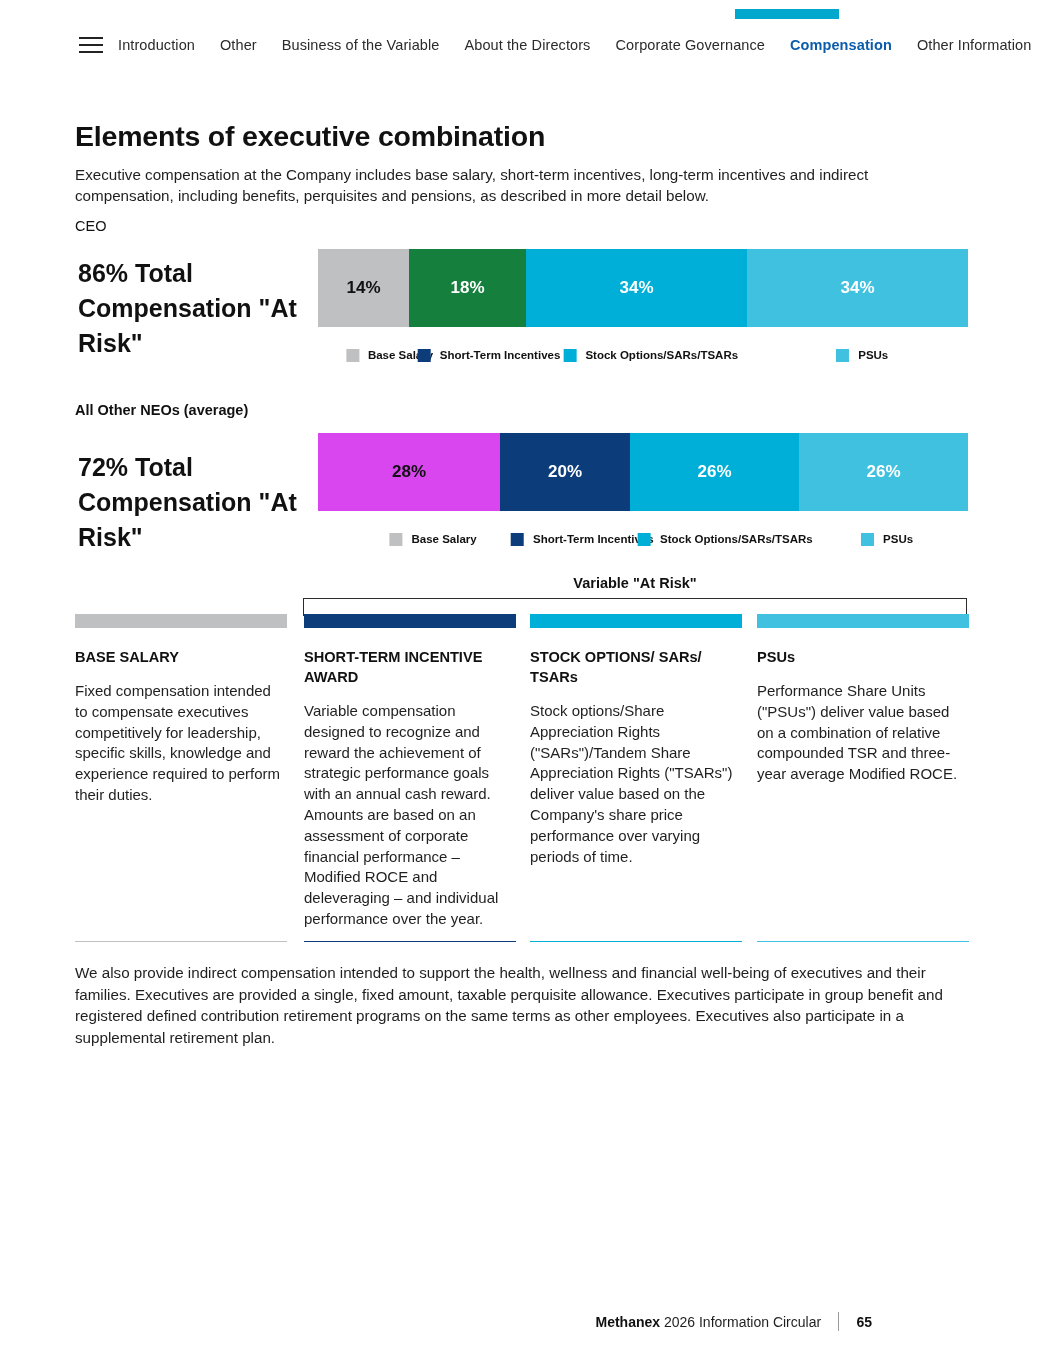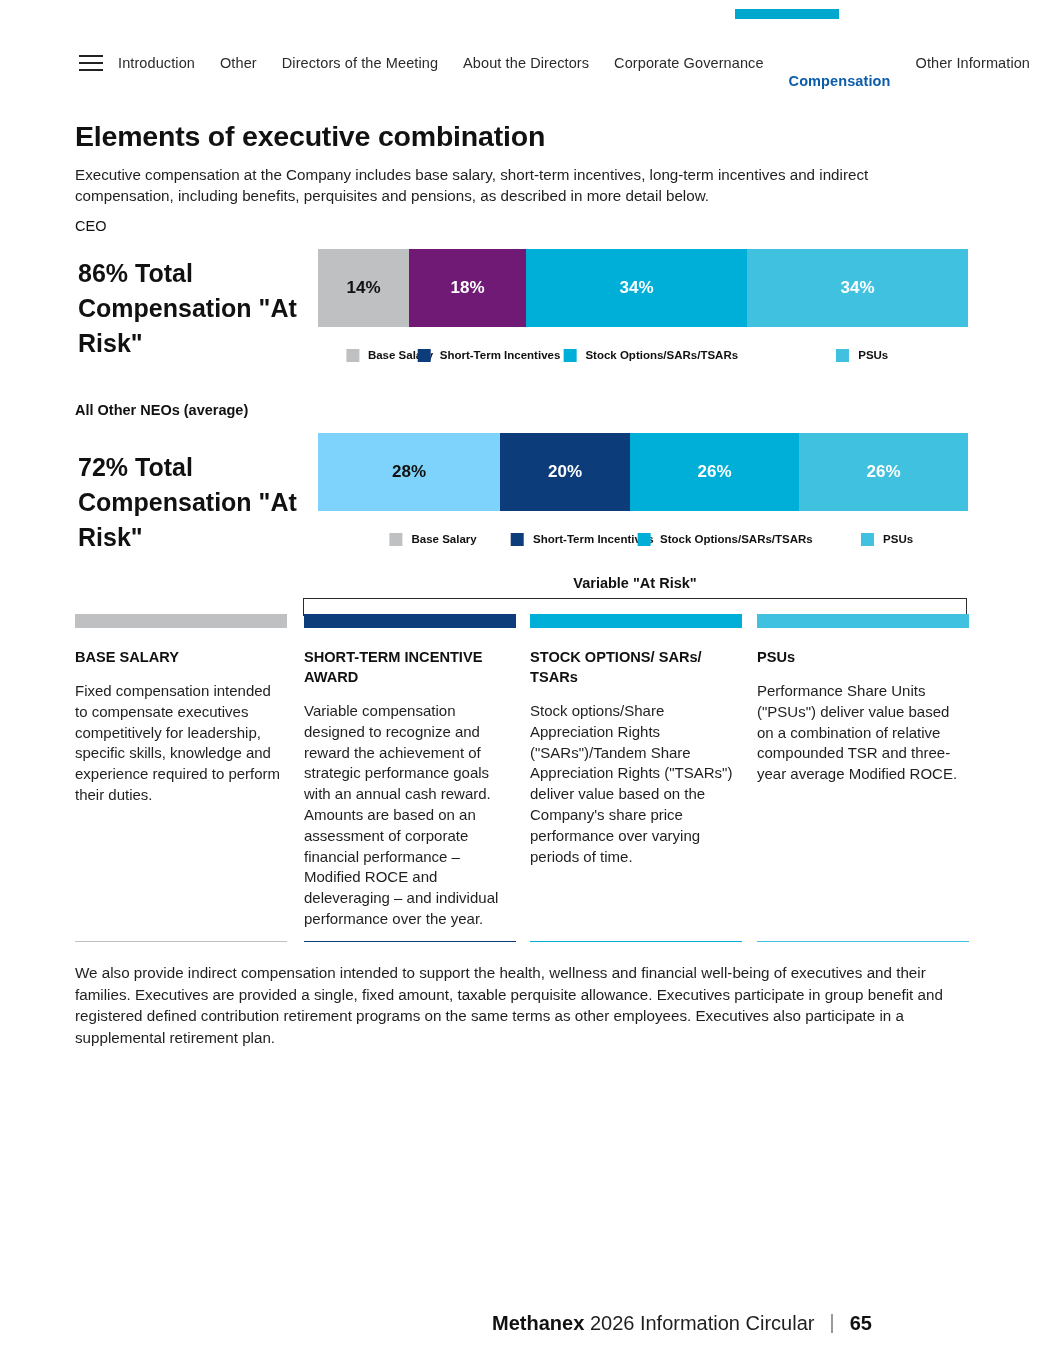--- a/index.html
+++ b/index.html
@@ -28,21 +28,21 @@
   .hamburger {
     width: 24px; height: 16px; margin-left: 79px; margin-right: 15px;
     display: flex; flex-direction: column; justify-content: space-between;
     cursor: pointer;
   }
   .hamburger span { display: block; height: 2px; width: 24px; background: #222; }
   .nav-link {
     font-size: 14.5px; color: #2b2b2b; margin-right: 25px;
     white-space: nowrap; cursor: pointer; letter-spacing: .1px;
   }
-  .nav-link.active { color: #0B5CAB; font-weight: bold; margin-top: 36px; }
+  .nav-link.active { color: #0B5CAB; font-weight: bold; }
 
   
   .h1 {
     position: absolute; left: 75px; top: 120px;
     font-size: 28.5px; font-weight: bold; color: #111; letter-spacing: -.2px;
   }
   .intro {
     position: absolute; left: 75px; top: 164px; width: 890px;
     font-size: 15.2px; line-height: 21px; color: #1f1f1f;
   }
@@ -114,21 +114,21 @@
   
   .closing {
     position: absolute; left: 75px; top: 962px; width: 890px;
     font-size: 15.2px; line-height: 21.5px; color: #1f1f1f;
   }
 
   
   .footer {
     position: absolute; left: 0; top: 1312px; width: 952px;
     display: flex; align-items: center; justify-content: flex-end;
-    padding-right: 80px; font-size: 20px; color: #1f1f1f;
+    padding-right: 80px; font-size: 14px; color: #1f1f1f;
   }
   .footer-brand { font-weight: bold; color: #111; }
   .footer-divider {
     display: inline-block; width: 1.3px; height: 19px;
     background: #9a9a9a; margin: 0 17px;
   }
   .footer-page { font-weight: bold; color: #111; }
 </style>
 </head>
 <body>
@@ -138,38 +138,38 @@
   <div class="nav">
     <div class="tab-indicator" style="background: rgb(0, 168, 206);"></div>
     <div class="nav-inner">
       <div class="hamburger">
         <span></span>
           <span></span>
           <span></span>
       </div>
       <div class="nav-link">Introduction</div>
       <div class="nav-link">Other</div>
-      <div class="nav-link">Directors of the Meeting</div>
+      <div class="nav-link">Business of the Variable</div>
       <div class="nav-link">About the Directors</div>
       <div class="nav-link">Corporate Governance</div>
       <div class="nav-link active" style="color: rgb(11, 92, 171); font-weight: bold;">Compensation</div>
       <div class="nav-link">Other Information</div>
     </div>
   </div>
 
   <h1 class="h1">Elements of executive combination</h1>
   <p class="intro">Executive compensation at the Company includes base salary, short-term incentives, long-term incentives and indirect compensation, including benefits, perquisites and pensions, as described in more detail below.</p>
 
   <div class="label-ceo">CEO</div>
   <div class="big-stat ceo">86% Total Compensation "At Risk"</div>
 
   <div class="bar-wrap ceo">
     <div class="bar">
       <div class="seg dark-text" style="background: rgb(191, 192, 194); width: 14%;">14%</div>
-      <div class="seg" style="background: #701a75; width: 18%;">18%</div>
+      <div class="seg" style="background: #15803d; width: 18%;">18%</div>
       <div class="seg" style="background: rgb(0, 175, 215); width: 34%;">34%</div>
       <div class="seg" style="background: rgb(65, 193, 224); width: 34%;">34%</div>
     </div>
   </div>
 
   <div class="legend ceo" style="position: absolute; height: 16px;">
     <div class="legend-item" style="position: absolute; left: 7%; transform: translateX(-50%);">
       <span class="legend-swatch" style="background: rgb(191, 192, 194);"></span>
       <span>Base Salary</span>
     </div>
@@ -185,21 +185,21 @@
       <span class="legend-swatch" style="background: rgb(65, 193, 224);"></span>
       <span>PSUs</span>
     </div>
   </div>
 
   <div class="label-neo">All Other NEOs (average)</div>
   <div class="big-stat neo">72% Total Compensation "At Risk"</div>
 
   <div class="bar-wrap neo">
     <div class="bar">
-      <div class="seg dark-text" style="background: #7dd3fc; width: 28%;">28%</div>
+      <div class="seg dark-text" style="background: #d946ef; width: 28%;">28%</div>
       <div class="seg" style="background: rgb(13, 60, 122); width: 20%;">20%</div>
       <div class="seg" style="background: rgb(0, 175, 215); width: 26%;">26%</div>
       <div class="seg" style="background: rgb(65, 193, 224); width: 26%;">26%</div>
     </div>
   </div>
 
   <div class="legend neo" style="position: absolute; height: 16px;">
     <div class="legend-item" style="position: absolute; left: 14%; transform: translateX(-50%);">
       <span class="legend-swatch" style="background: rgb(191, 192, 194);"></span>
       <span>Base Salary</span>

